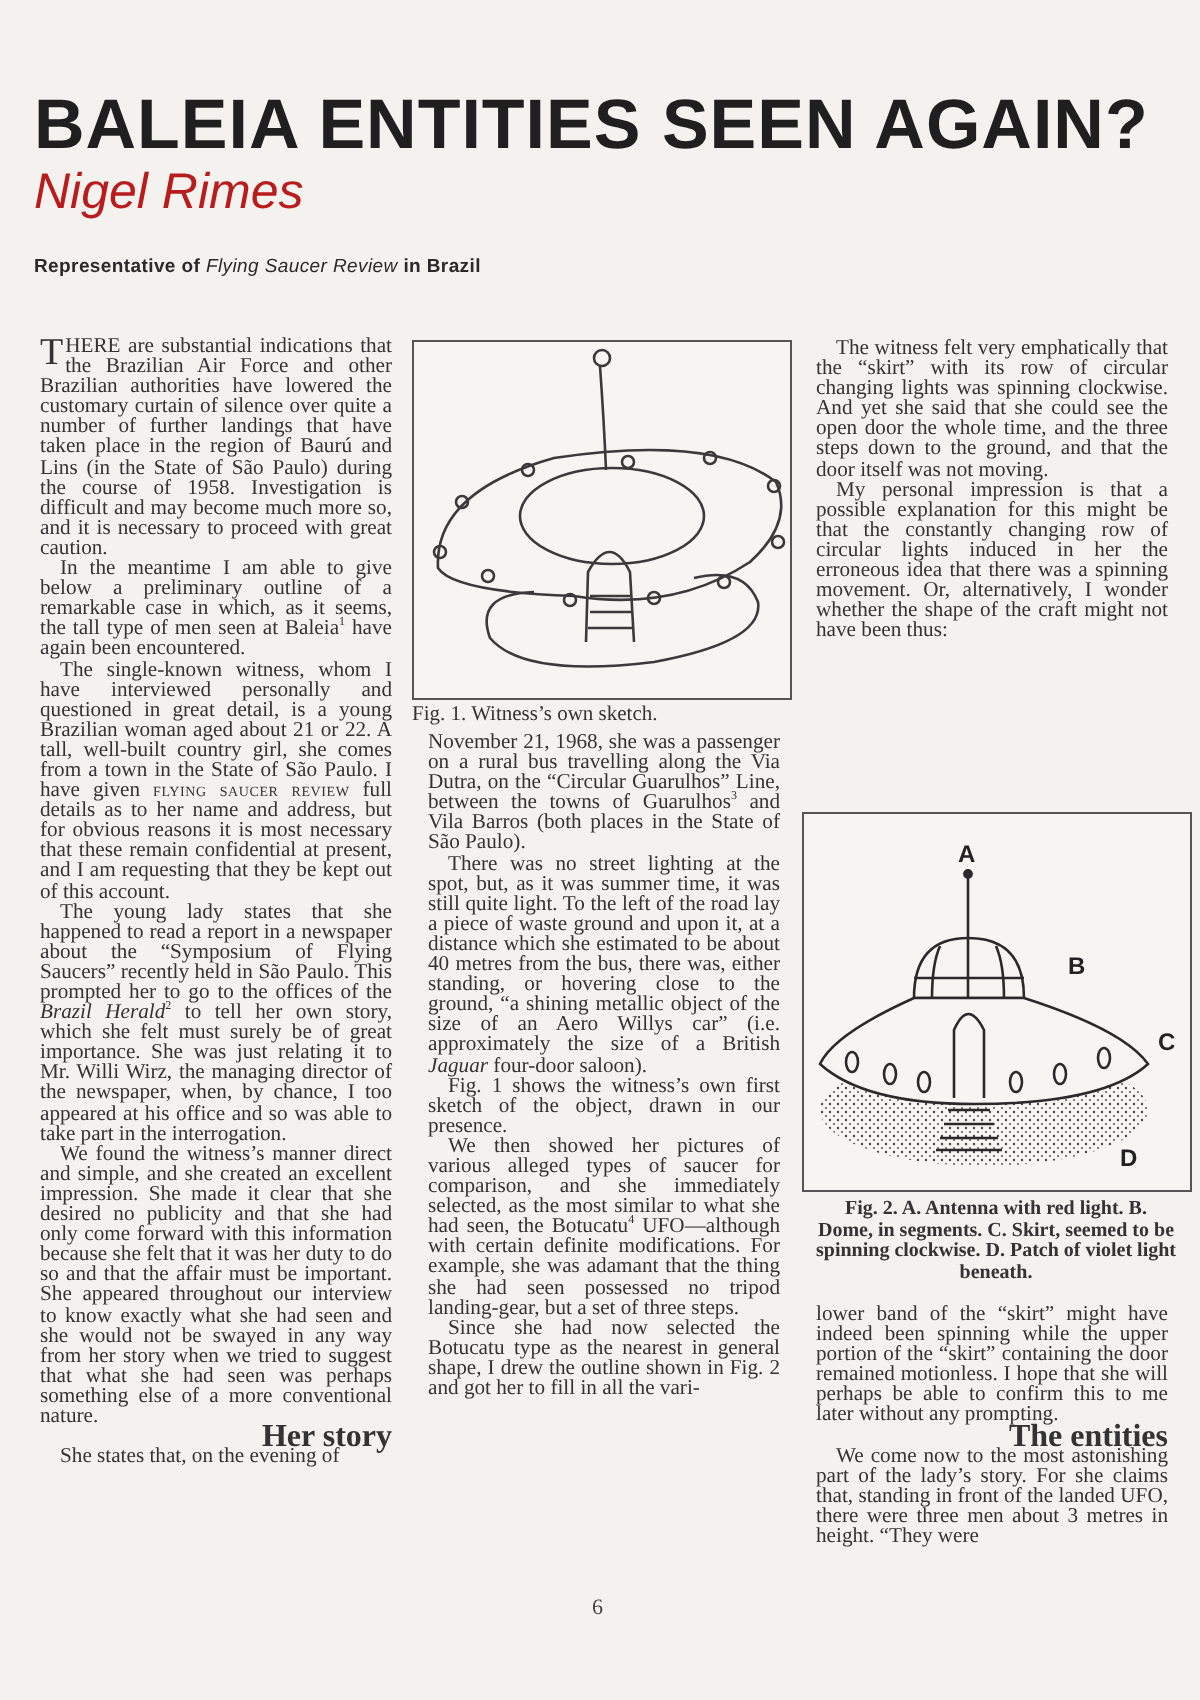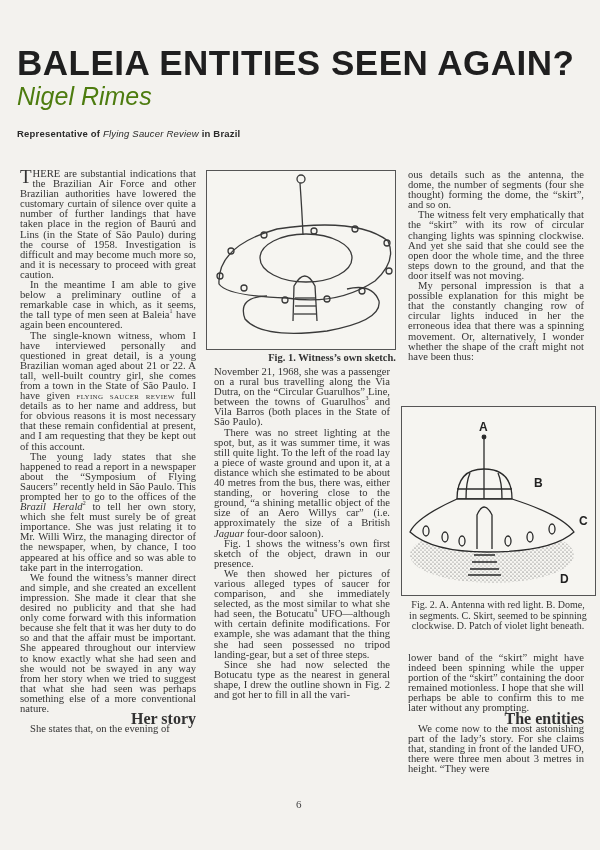--- a/index.html
+++ b/index.html
@@ -13,21 +13,21 @@
   .page { position: absolute; left: 0; top: 0; width: 600px; height: 672px; }
   .title {
     position: absolute; left: 17px; top: 43px; width: 570px;
     font-family: "Liberation Sans", "DejaVu Sans", sans-serif;
     font-weight: bold; font-size: 35px; letter-spacing: 0.5px;
     color: #1f1f1f; margin: 0; line-height: 40px; white-space: nowrap;
   }
   .author {
     position: absolute; left: 17px; top: 80px;
     font-family: "Liberation Sans", "DejaVu Sans", sans-serif;
-    font-style: italic; font-size: 25px; color: #4d7c0f; line-height: 32px;
+    font-style: italic; font-size: 25px; color: #b91c1c; line-height: 32px;
   }
   .byline {
     position: absolute; left: 17px; top: 128px;
     font-family: "Liberation Sans", "DejaVu Sans", sans-serif;
     font-weight: bold; font-size: 9.5px; color: #2a2a2a; letter-spacing: 0.2px;
   }
   .byline i { font-weight: normal; }
   .col {
     position: absolute; font-size: 10.6px; line-height: 10.1px;
     text-align: justify; color: #333;
@@ -38,30 +38,30 @@
   .col2 { left: 214px; top: 367px; width: 176px; }
   .col3 { left: 408px; top: 170px; width: 176px; }
   .col3b { left: 408px; top: 653px; width: 176px; }
   .dropcap { font-size: 19px; line-height: 10px; float: left; margin-right: 1px; margin-top: 3px; }
   .subhead { text-align: right; font-weight: bold; font-size: 16px; margin: 6px 0 3px 0; text-indent: 0 !important; }
   .fig1 {
     position: absolute; left: 206px; top: 170px; width: 188px; height: 178px;
     border: 1.5px solid #555; background: #f6f5f1;
   }
   .fig1-cap {
-    position: absolute; left: 206px; top: 352px; width: 190px; text-align: right;
-    font-weight: bold; font-size: 10.5px; color: #333;
+    position: absolute; left: 206px; top: 352px; width: 190px; text-align: left;
+    font-weight: normal; font-size: 10.5px; color: #333;
   }
   .fig2 {
     position: absolute; left: 401px; top: 406px; width: 193px; height: 188px;
     border: 1.5px solid #555; background: #f6f5f1;
   }
   .fig2-cap {
     position: absolute; left: 408px; top: 600px; width: 180px; text-align: center;
-    font-weight: normal; font-size: 10px; line-height: 10.5px; color: #333;
+    font-weight: bold; font-size: 10px; line-height: 10.5px; color: #333;
   }
   .pageno { position: absolute; left: 296px; top: 798px; font-size: 11px; color: #444; }
   sup { font-size: 6px; line-height: 0; }
   .sc { font-variant: small-caps; letter-spacing: 0.3px; font-size: 9.5px; }
   svg text { font-family: "Liberation Sans", "DejaVu Sans", sans-serif; font-weight: bold; }
 </style>
 </head>
 <body>
 
 <div class="page">
@@ -120,21 +120,20 @@
 
   <div class="col col2">
     <p class="noindent"><span>November 21, 1968, she was a passenger on a rural bus travelling along the Via Dutra, on the “Circular Guarulhos” Line, between the towns of Guarulhos</span><sup>3</sup><span> and Vila Barros (both places in the State of São Paulo).</span></p>
     <p><span>There was no street lighting at the spot, but, as it was summer time, it was still quite light. To the left of the road lay a piece of waste ground and upon it, at a distance which she estimated to be about 40 metres from the bus, there was, either standing, or hovering close to the ground, “a shining metallic object of the size of an Aero Willys car” (i.e. approximately the size of a British </span><i>Jaguar</i><span> four-door saloon).</span></p>
     <p>Fig. 1 shows the witness’s own first sketch of the object, drawn in our presence.</p>
     <p><span>We then showed her pictures of various alleged types of saucer for comparison, and she immediately selected, as the most similar to what she had seen, the Botucatu</span><sup>4</sup><span> UFO—although with certain definite modifications. For example, she was adamant that the thing she had seen possessed no tripod landing-gear, but a set of three steps.</span></p>
     <p>Since she had now selected the Botucatu type as the nearest in general shape, I drew the outline shown in Fig. 2 and got her to fill in all the vari-</p>
   </div>
 
   <div class="col col3">
-    <p class="noindent">ous details such as the antenna, the dome, the number of segments (four she thought) forming the dome, the “skirt”, and so on.</p>
     <p>The witness felt very emphatically that the “skirt” with its row of circular changing lights was spinning clockwise. And yet she said that she could see the open door the whole time, and the three steps down to the ground, and that the door itself was not moving.</p>
     <p>My personal impression is that a possible explanation for this might be that the constantly changing row of circular lights induced in her the erroneous idea that there was a spinning movement. Or, alternatively, I wonder whether the shape of the craft might not have been thus:</p>
   </div>
 
   <div class="fig2">
     <svg width="193" height="188" viewBox="0 0 193 188">
       <defs>
         <pattern id="stipple" width="4" height="4" patternUnits="userSpaceOnUse">
           <circle cx="1" cy="1" r="0.6" fill="#444"></circle>
           <circle cx="3" cy="3" r="0.5" fill="#555"></circle>

